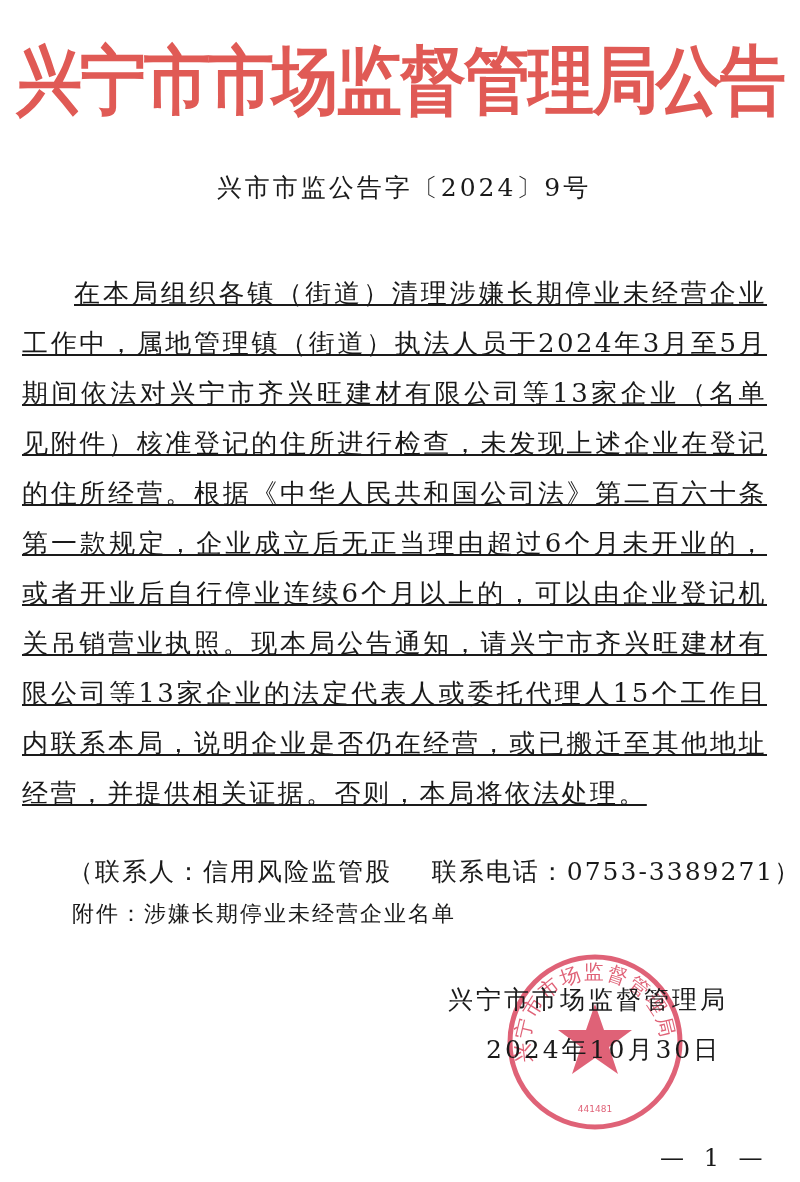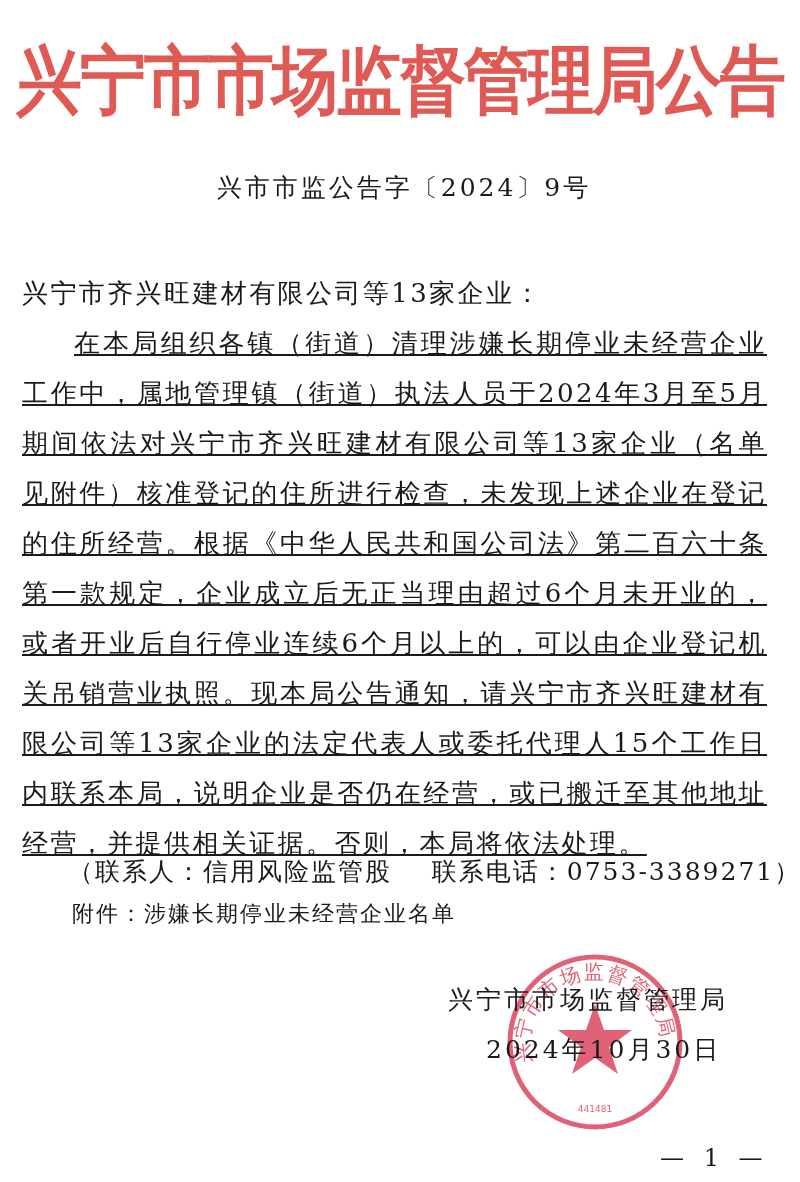--- a/index.html
+++ b/index.html
@@ -32,21 +32,20 @@
   .seal { position: absolute; left: 505px; top: 952px; width: 180px; height: 180px; opacity: 0.82; pointer-events: none; }
 </style>
 </head>
 <body>
 
 <div class="title">兴宁市市场监督管理局公告</div>
 
 <div class="docno">兴市市监公告字〔2024〕9号</div>
 
 <div class="body-text">
-  <p class="addressee">兴宁市齐兴旺建材有限公司等13家企业：</p>
   <p class="para">在本局组织各镇（街道）清理涉嫌长期停业未经营企业工作中，属地管理镇（街道）执法人员于2024年3月至5月期间依法对兴宁市齐兴旺建材有限公司等13家企业（名单见附件）核准登记的住所进行检查，未发现上述企业在登记的住所经营。根据《中华人民共和国公司法》第二百六十条第一款规定，企业成立后无正当理由超过6个月未开业的，或者开业后自行停业连续6个月以上的，可以由企业登记机关吊销营业执照。现本局公告通知，请兴宁市齐兴旺建材有限公司等13家企业的法定代表人或委托代理人15个工作日内联系本局，说明企业是否仍在经营，或已搬迁至其他地址经营，并提供相关证据。否则，本局将依法处理。</p>
 </div>
 
 <div class="contact">（联系人：信用风险监管股    联系电话：0753-3389271）</div>
 
 <div class="attachment">附件：涉嫌长期停业未经营企业名单</div>
 
 <svg class="seal" viewBox="0 0 180 180">
   <circle cx="90" cy="90" r="85" fill="none" stroke="#d9405a" stroke-width="5"></circle>
   <polygon points="90,52 99,78 127,78 104,95 113,122 90,106 67,122 76,95 53,78 81,78" fill="#d9405a"></polygon>

